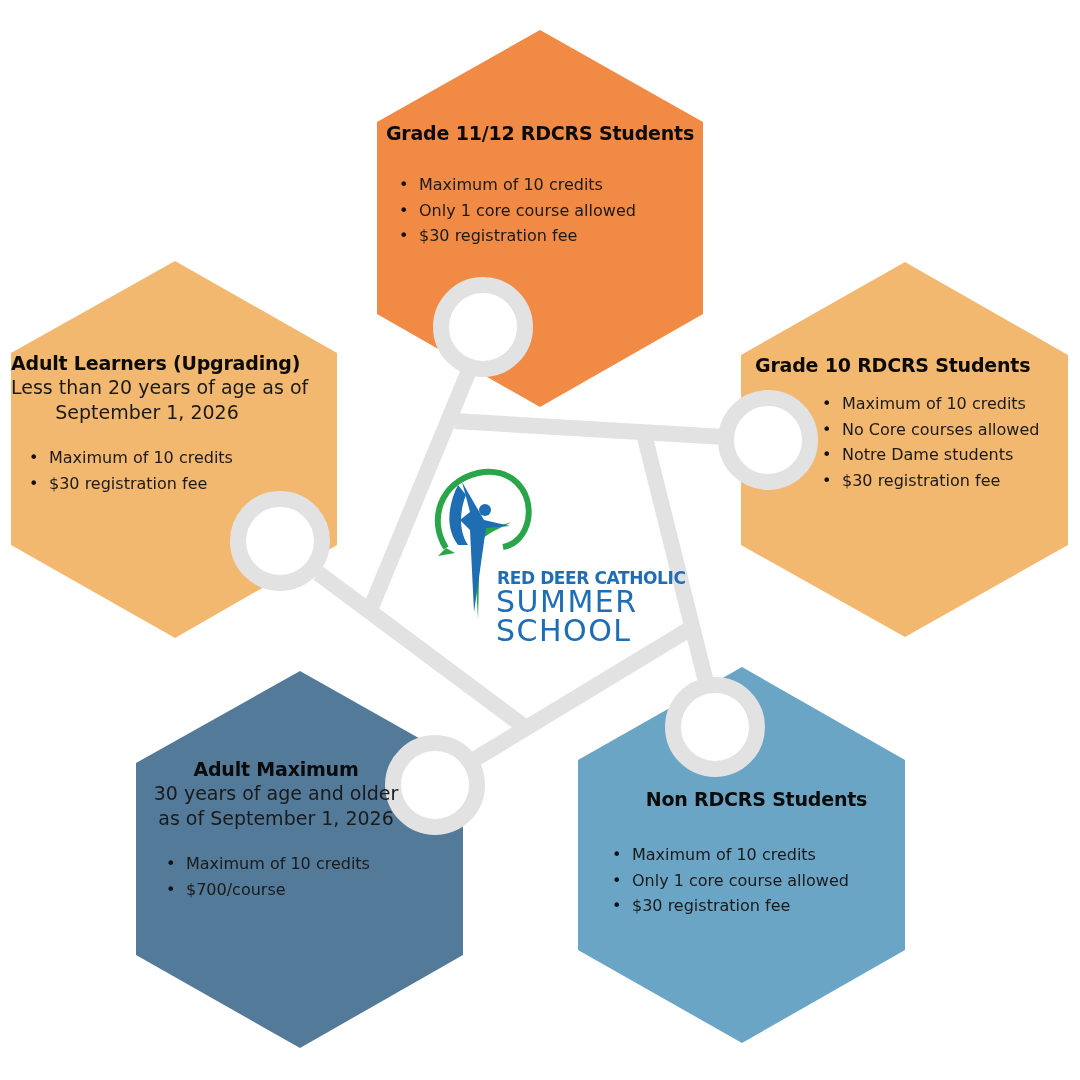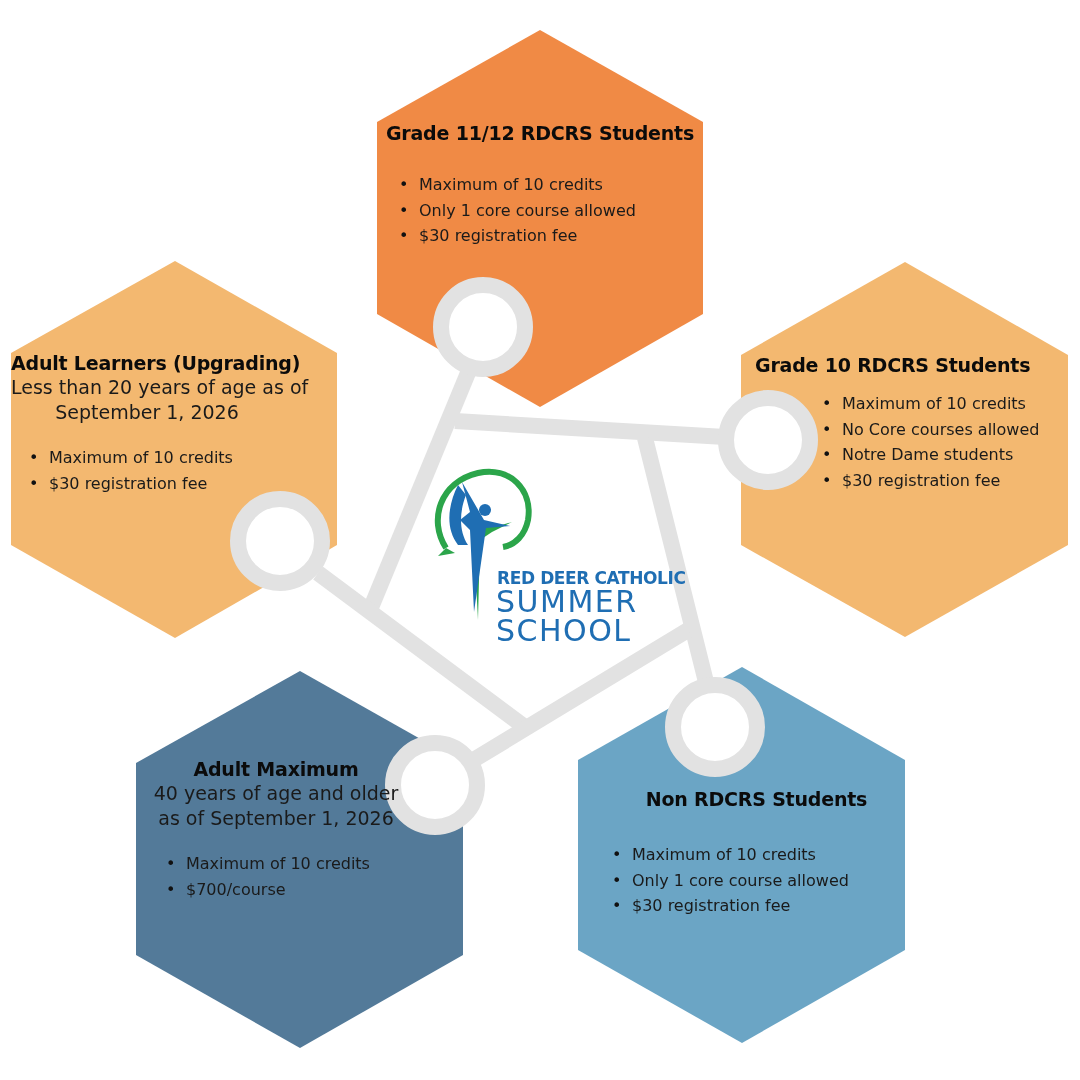--- a/index.html
+++ b/index.html
@@ -81,21 +81,21 @@
   <ul class="bul" style="margin-top:15px; margin-left:65px;">
     <li>Maximum of 10 credits</li>
     <li>No Core courses allowed</li>
     <li>Notre Dame students</li>
     <li>$30 registration fee</li>
   </ul>
 </div>
 
 <div class="box" style="left:136px; top:758px; width:280px;">
   <div class="title" style="text-align:center;">Adult Maximum</div>
-  <div class="sub" style="margin-top:1px;">40 years of age and older</div>
+  <div class="sub" style="margin-top:1px;">30 years of age and older</div>
   <div class="sub">as of September 1, 2026</div>
   <ul class="bul" style="margin-top:20px; margin-left:28px;">
     <li>Maximum of 10 credits</li>
     <li>$700/course</li>
   </ul>
 </div>
 
 <div class="box" style="left:578px; top:788px; width:357px;">
   <div class="title" style="text-align:center;">Non RDCRS Students</div>
   <ul class="bul" style="margin-top:32px; margin-left:32px;">

